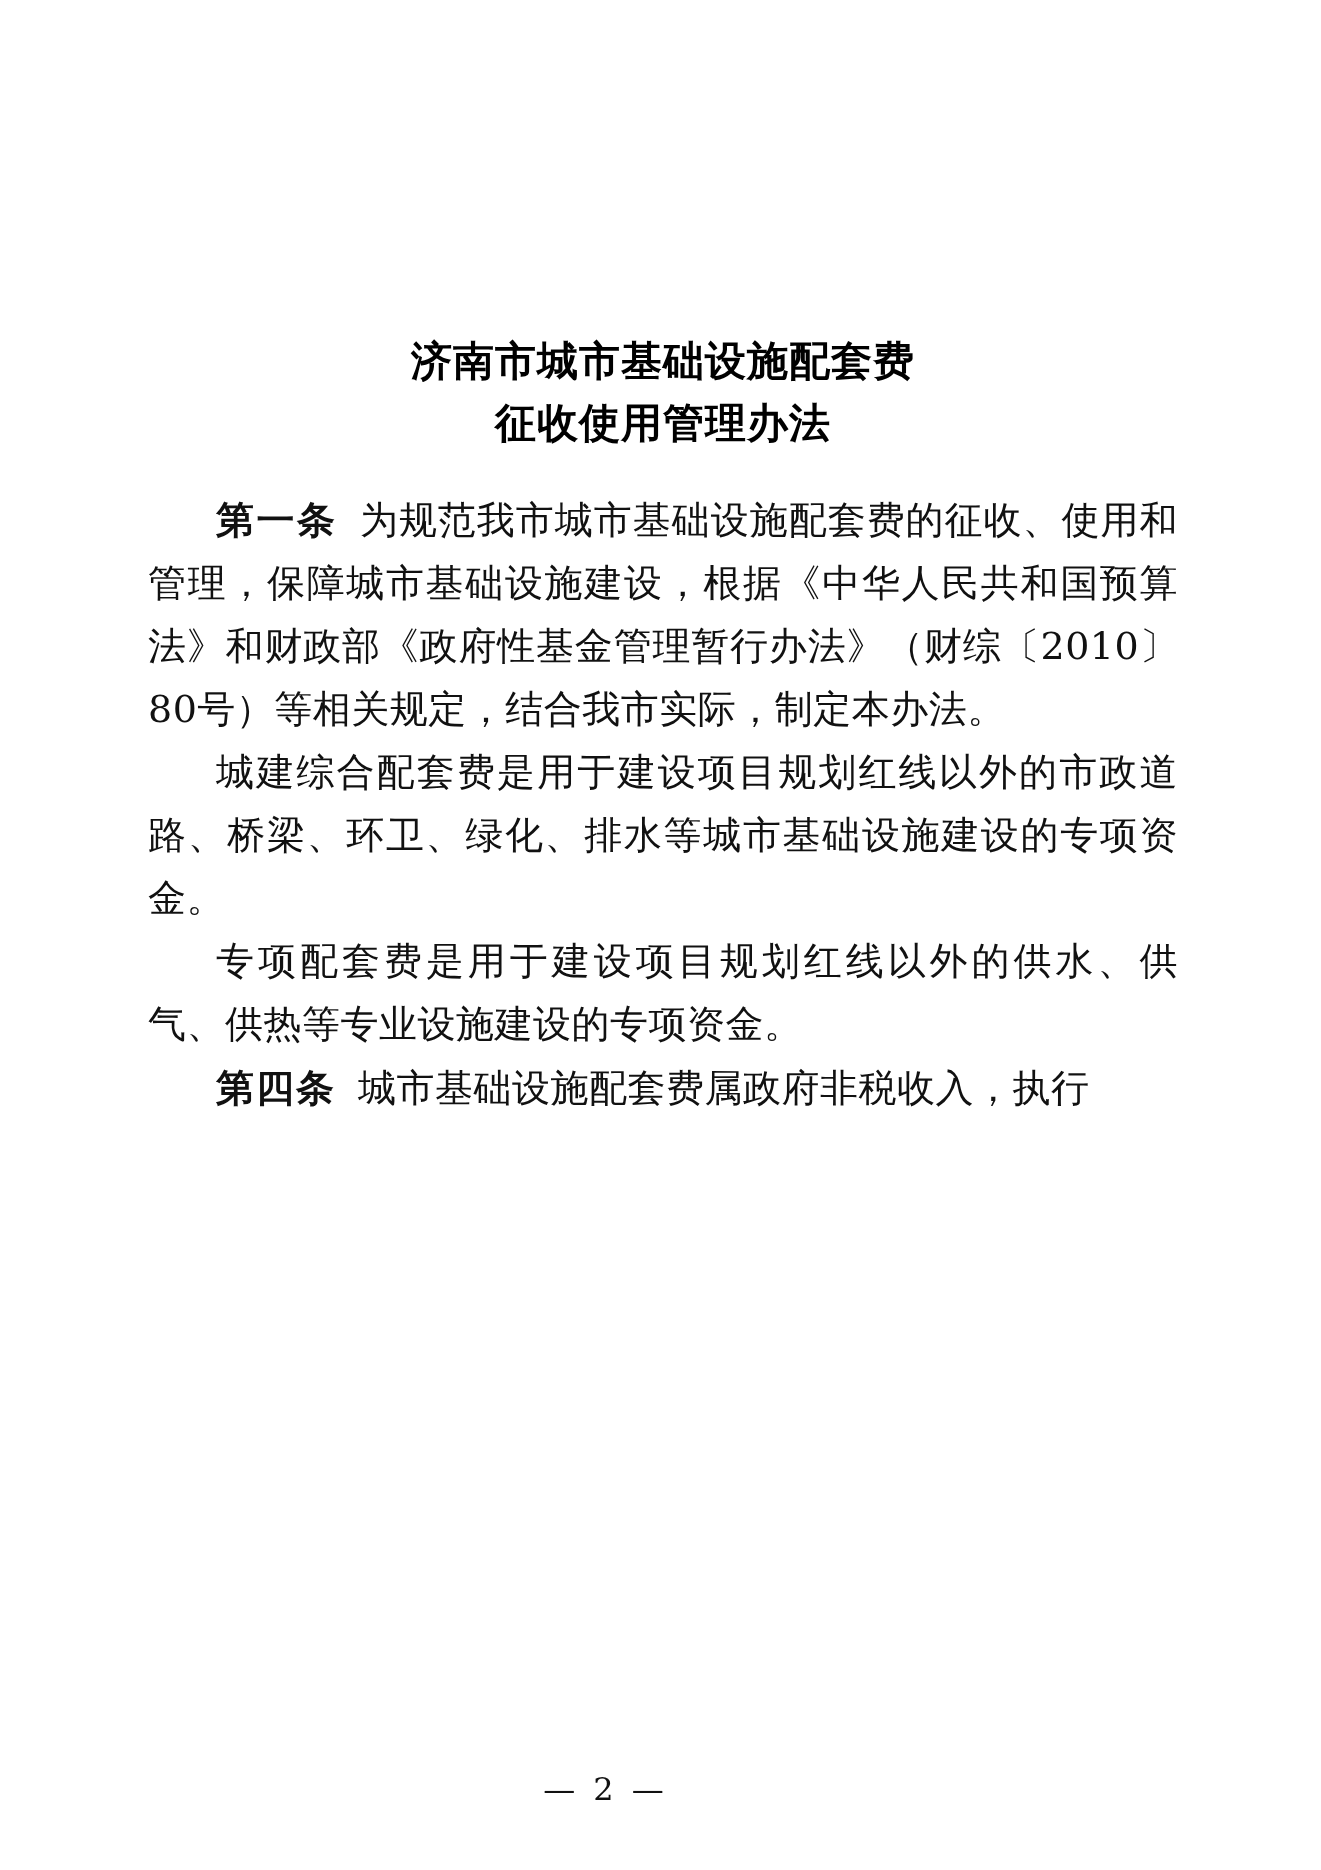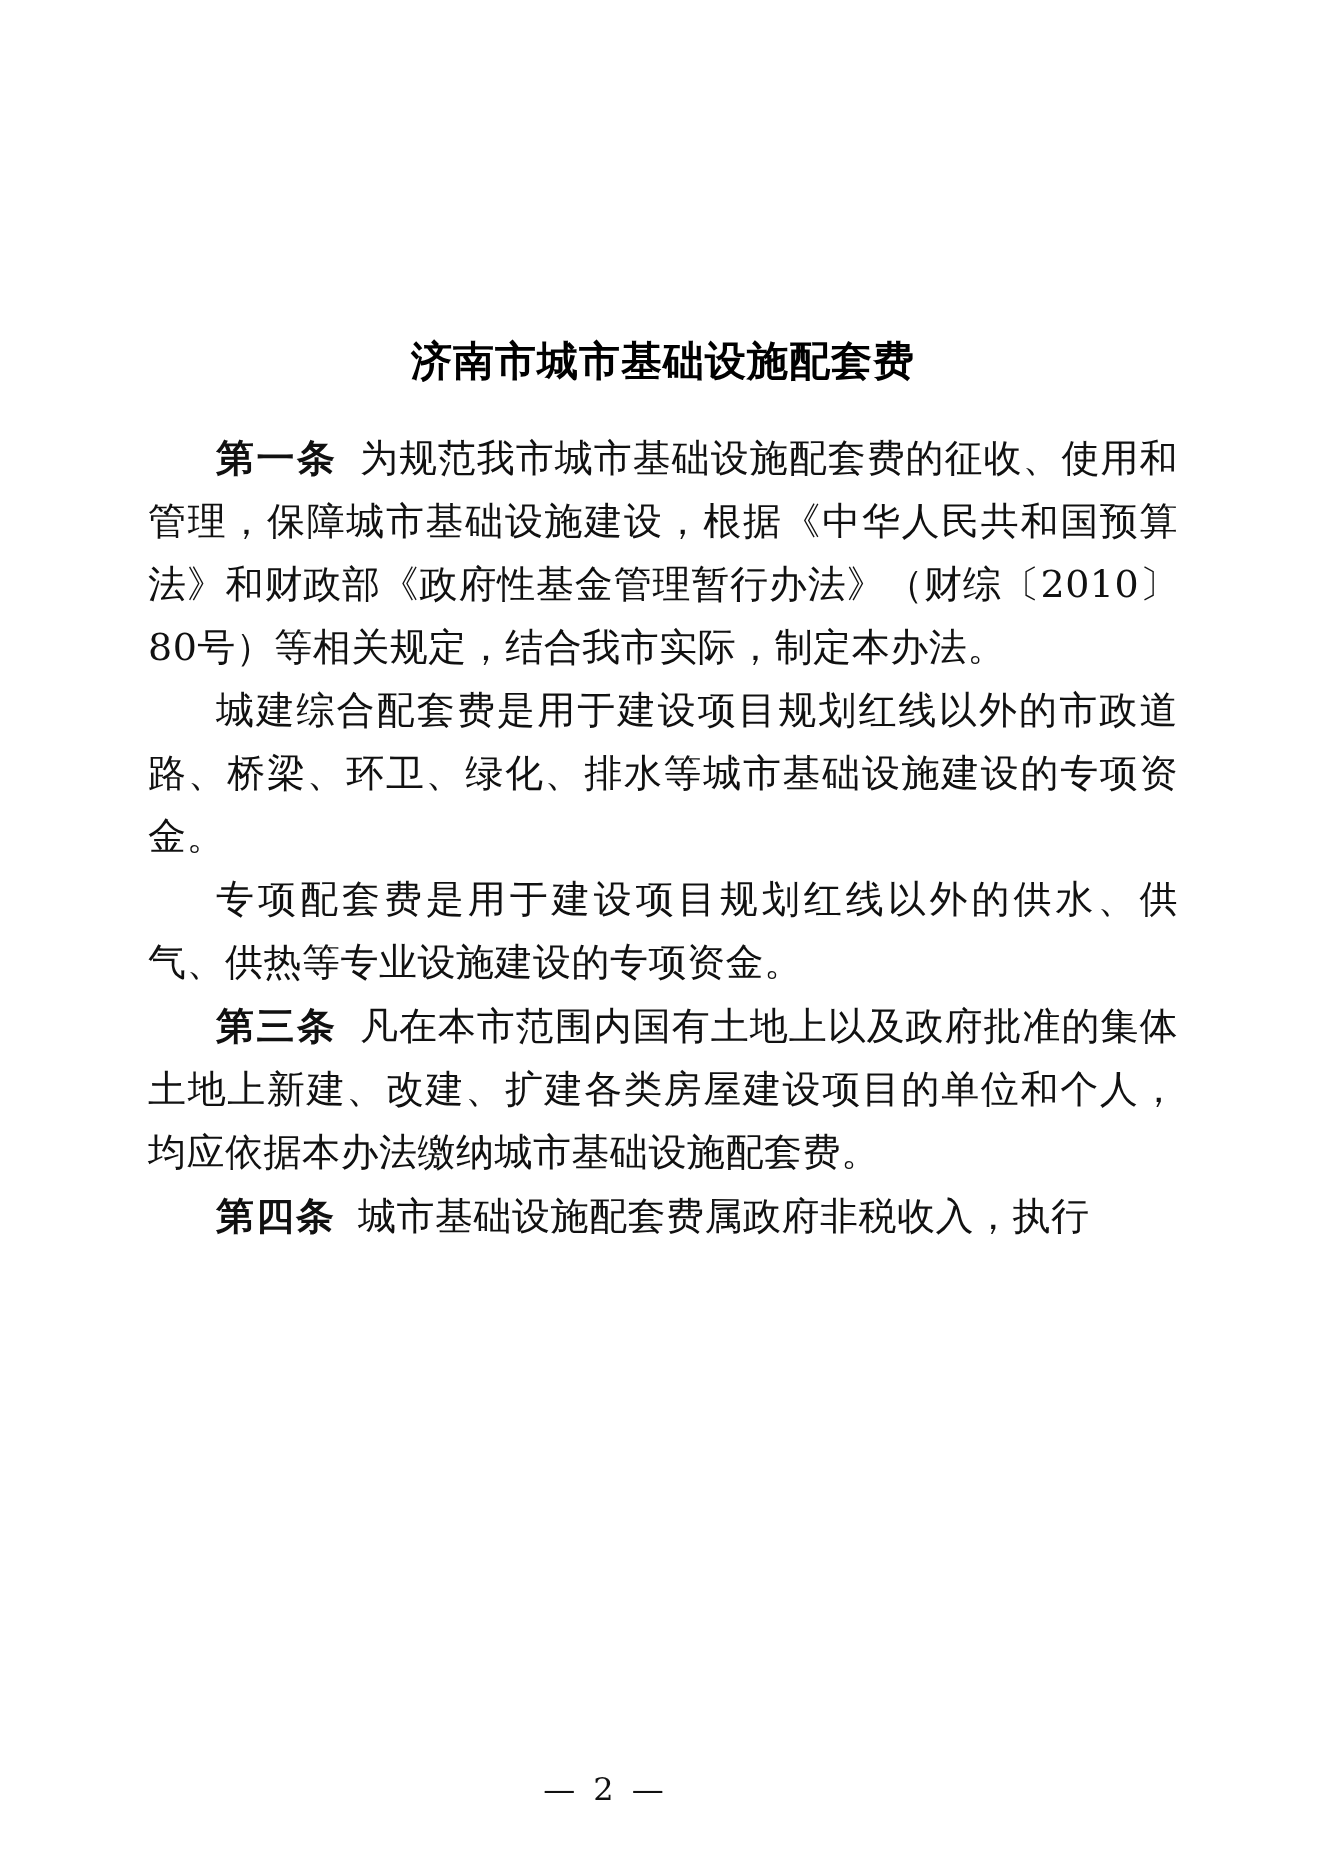--- a/index.html
+++ b/index.html
@@ -82,40 +82,38 @@
 </style>
 </head>
 <body>
 
 <div class="page">
 
   <div class="content">
 
     <h1 class="doc-title">
       <span class="line">济南市城市基础设施配套费</span>
+      <span class="line">征收使用管理办法</span>
     </h1>
 
     <div class="body-block">
 
       <p class="para">
         <span class="art">第一条</span><span class="gap"></span><span>为规范我市城市基础设施配套费的征收、使用和管理，保障城市基础设施建设，根据《中华人民共和国预算法》和财政部《政府性基金管理暂行办法》（财综〔2010〕80号）等相关规定，结合我市实际，制定本办法。</span>
       </p>
 
 
       <p class="para">
         <span>城建综合配套费是用于建设项目规划红线以外的市政道路、桥梁、环卫、绿化、排水等城市基础设施建设的专项资金。</span>
       </p>
 
       <p class="para">
         <span>专项配套费是用于建设项目规划红线以外的供水、供气、供热等专业设施建设的专项资金。</span>
       </p>
 
-      <p class="para">
-        <span class="art">第三条</span><span class="gap"></span><span>凡在本市范围内国有土地上以及政府批准的集体土地上新建、改建、扩建各类房屋建设项目的单位和个人，均应依据本办法缴纳城市基础设施配套费。</span>
-      </p>
 
       <p class="para">
         <span class="art">第四条</span><span class="gap"></span><span>城市基础设施配套费属政府非税收入，执行</span>
       </p>
 
     </div>
   </div>
 
   <div class="page-number">
     <span class="pn-inner">— 2 —</span>

